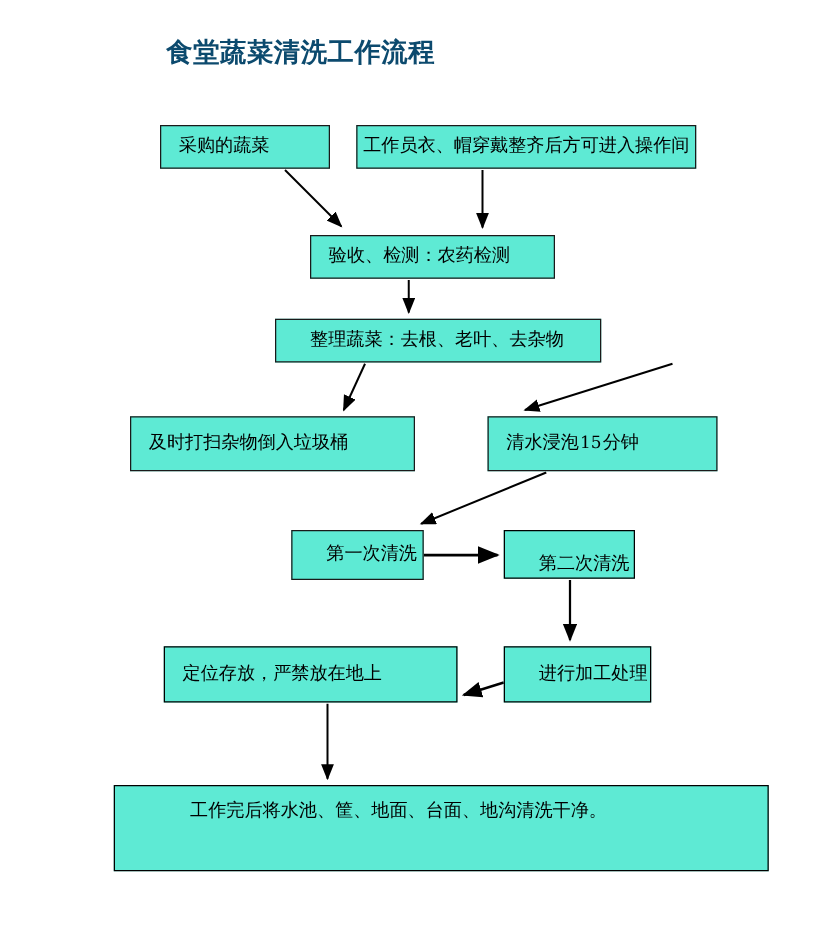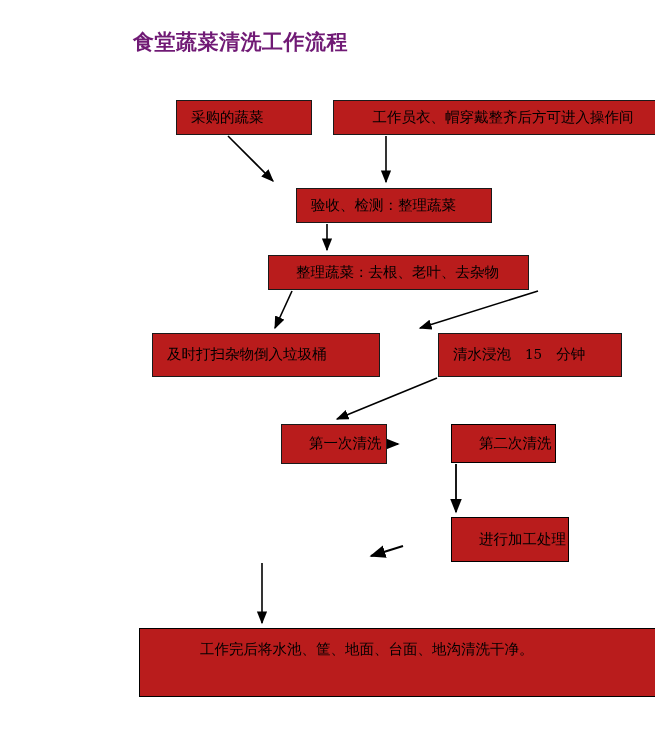--- a/index.html
+++ b/index.html
@@ -21,67 +21,66 @@
     top: 0;
     width: 655px;
     height: 742px;
   }
   .title {
     position: absolute;
     left: 133px;
     top: 28px;
     font-size: 21px;
     font-weight: bold;
-    color: #701a75;
+    color: #0c4a6e;
     letter-spacing: 0.5px;
     white-space: nowrap;
   }
   .node {
     position: absolute;
     box-sizing: border-box;
-    background: #b91c1c;
+    background: #5eead4;
     border: 1px solid #1a1a1a;
     display: flex;
     align-items: center;
     color: #000000;
     font-size: 14.5px;
     line-height: 1.45;
-    margin-left: 48px;
   }
   .node.thick { border: 1.6px solid #000000; }
   .node .lbl {
     display: block;
     width: 100%;
     white-space: nowrap;
   }
   .pad-l { padding-left: 14px; }
   .pad-l-sm { padding-left: 27px; }
   .center { justify-content: center; text-align: center; }
 
   
   #node-purchase      { left: 128px; top: 100px; width: 136px; height: 35px; }
-  #node-uniform       { left: 285px; top: 100px; width: 340px; height: 35px; }
+  #node-uniform       { left: 285px; top: 100px; width: 272px; height: 35px; }
   #node-inspect       { left: 248px; top: 188px; width: 196px; height: 35px; }
   #node-trim          { left: 220px; top: 255px; width: 261px; height: 35px; }
   #node-waste         { left: 104px; top: 333px; width: 228px; height: 44px; }
   #node-soak          { left: 390px; top: 333px; width: 184px; height: 44px; }
   #node-wash1         { left: 233px; top: 424px; width: 106px; height: 40px; font-family: Liberation Serif, serif; }
-  #node-wash2         { left: 403px; top: 424px; width: 105px; height: 39px; }
+  #node-wash2         { left: 403px; top: 424px; width: 105px; height: 39px; align-items: flex-end; }
   #node-store         { left: 131px; top: 517px; width: 235px; height: 45px; }
   #node-process       { left: 403px; top: 517px; width: 118px; height: 45px; }
   #node-cleanup {
     left: 91px; top: 628px; width: 524px; height: 69px;
     display: block;
     padding: 10px 12px 0 12px;
     font-size: 14.5px;
   }
   #node-cleanup .line1 { display: block; text-indent: 48px; white-space: nowrap; }
   #node-cleanup .line2 { display: block; text-indent: 0; white-space: nowrap; }
 
-  .num { font-family: "DejaVu Serif", "Liberation Serif", serif; font-size: 13.5px; padding: 0 14px; }
+  .num { font-family: "DejaVu Serif", "Liberation Serif", serif; font-size: 13.5px; padding: 0 1px; }
 </style>
 </head>
 <body>
 
 <div id="page">
 
   <div class="title">食堂蔬菜清洗工作流程</div>
 
   <svg id="flow-svg" viewBox="0 0 655 742" xmlns="http://www.w3.org/2000/svg">
     <defs>
@@ -113,21 +112,21 @@
 
   <div class="node pad-l" id="node-purchase">
     <span class="lbl">采购的蔬菜</span>
   </div>
 
   <div class="node center" id="node-uniform">
     <span class="lbl">工作员衣、帽穿戴整齐后方可进入操作间</span>
   </div>
 
   <div class="node pad-l" id="node-inspect">
-    <span class="lbl">验收、检测：整理蔬菜</span>
+    <span class="lbl">验收、检测：农药检测</span>
   </div>
 
   <div class="node pad-l-sm" id="node-trim">
     <span class="lbl">整理蔬菜：去根、老叶、去杂物</span>
   </div>
 
   <div class="node pad-l" id="node-waste">
     <span class="lbl">及时打扫杂物倒入垃圾桶</span>
   </div>
 
@@ -136,20 +135,23 @@
   </div>
 
   <div class="node pad-l-sm" id="node-wash1">
     <span class="lbl">第一次清洗</span>
   </div>
 
   <div class="node thick pad-l-sm" id="node-wash2">
     <span class="lbl">第二次清洗</span>
   </div>
 
+  <div class="node thick pad-l" id="node-store">
+    <span class="lbl">定位存放，严禁放在地上</span>
+  </div>
 
   <div class="node thick pad-l-sm" id="node-process">
     <span class="lbl">进行加工处理</span>
   </div>
 
   <div class="node thick" id="node-cleanup">
     <span class="line1">工作完后将水池、筐、地面、台面、地沟清洗干净。</span>
   </div>
 
 </div>

